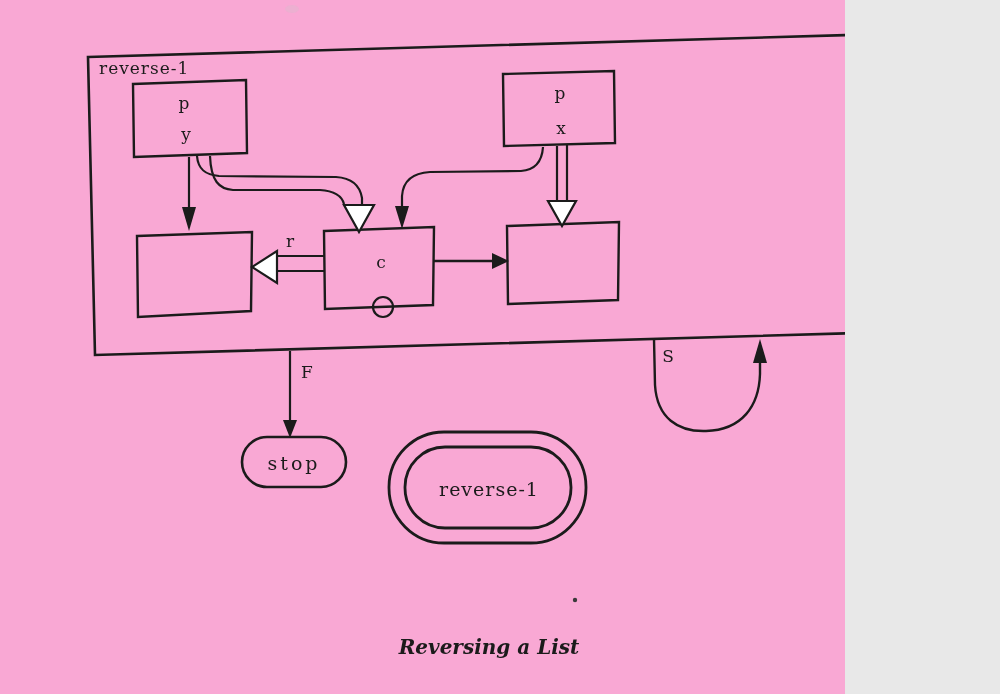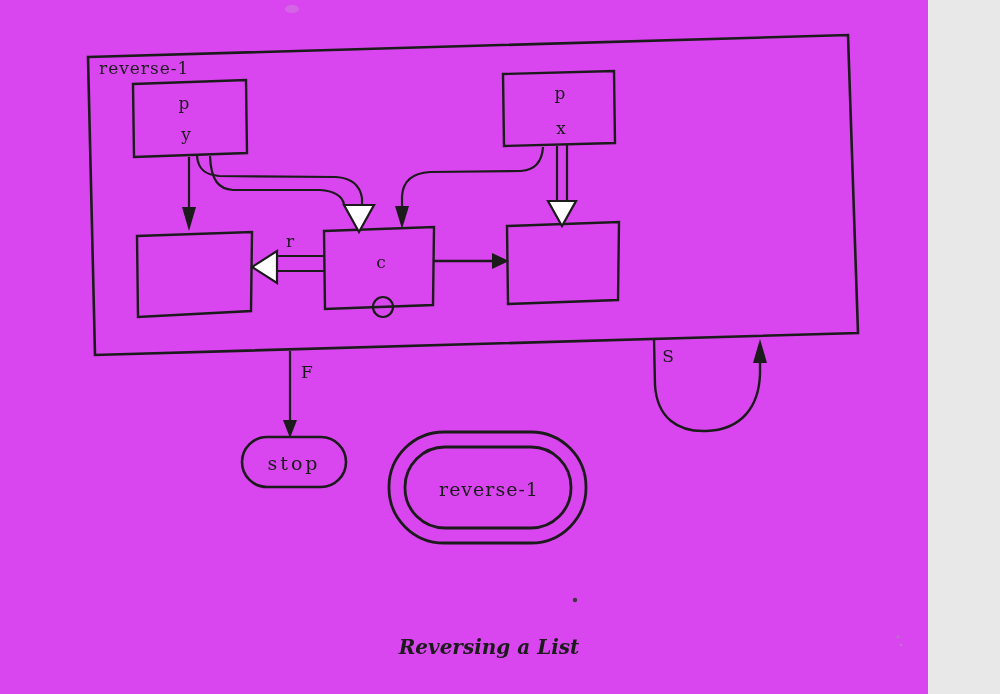--- a/index.html
+++ b/index.html
@@ -1,17 +1,17 @@
 <!DOCTYPE html>
 <html><head>
 <meta charset="utf-8">
 <style>
   html,body{margin:0;padding:0;background:#e8e8e8;}
   .page{
-    position:relative;width:928px;height:694px;background:#d946ef;
+    position:relative;width:845px;height:694px;background:#f9a8d4;
     font-family:"DejaVu Serif", serif;color:#1b1b1b;overflow:hidden;
   }
   svg{position:absolute;left:0;top:0;}
   .ink{stroke:#1b1b1b;fill:none;}
   text{fill:#1b1b1b;font-family:"DejaVu Serif", serif;}
   .dtext{font-size:17px;}
   .mono-caps{letter-spacing:1px;}
   .caption{font-size:20px;font-weight:bold;font-style:italic;}
 </style>
 </head>

